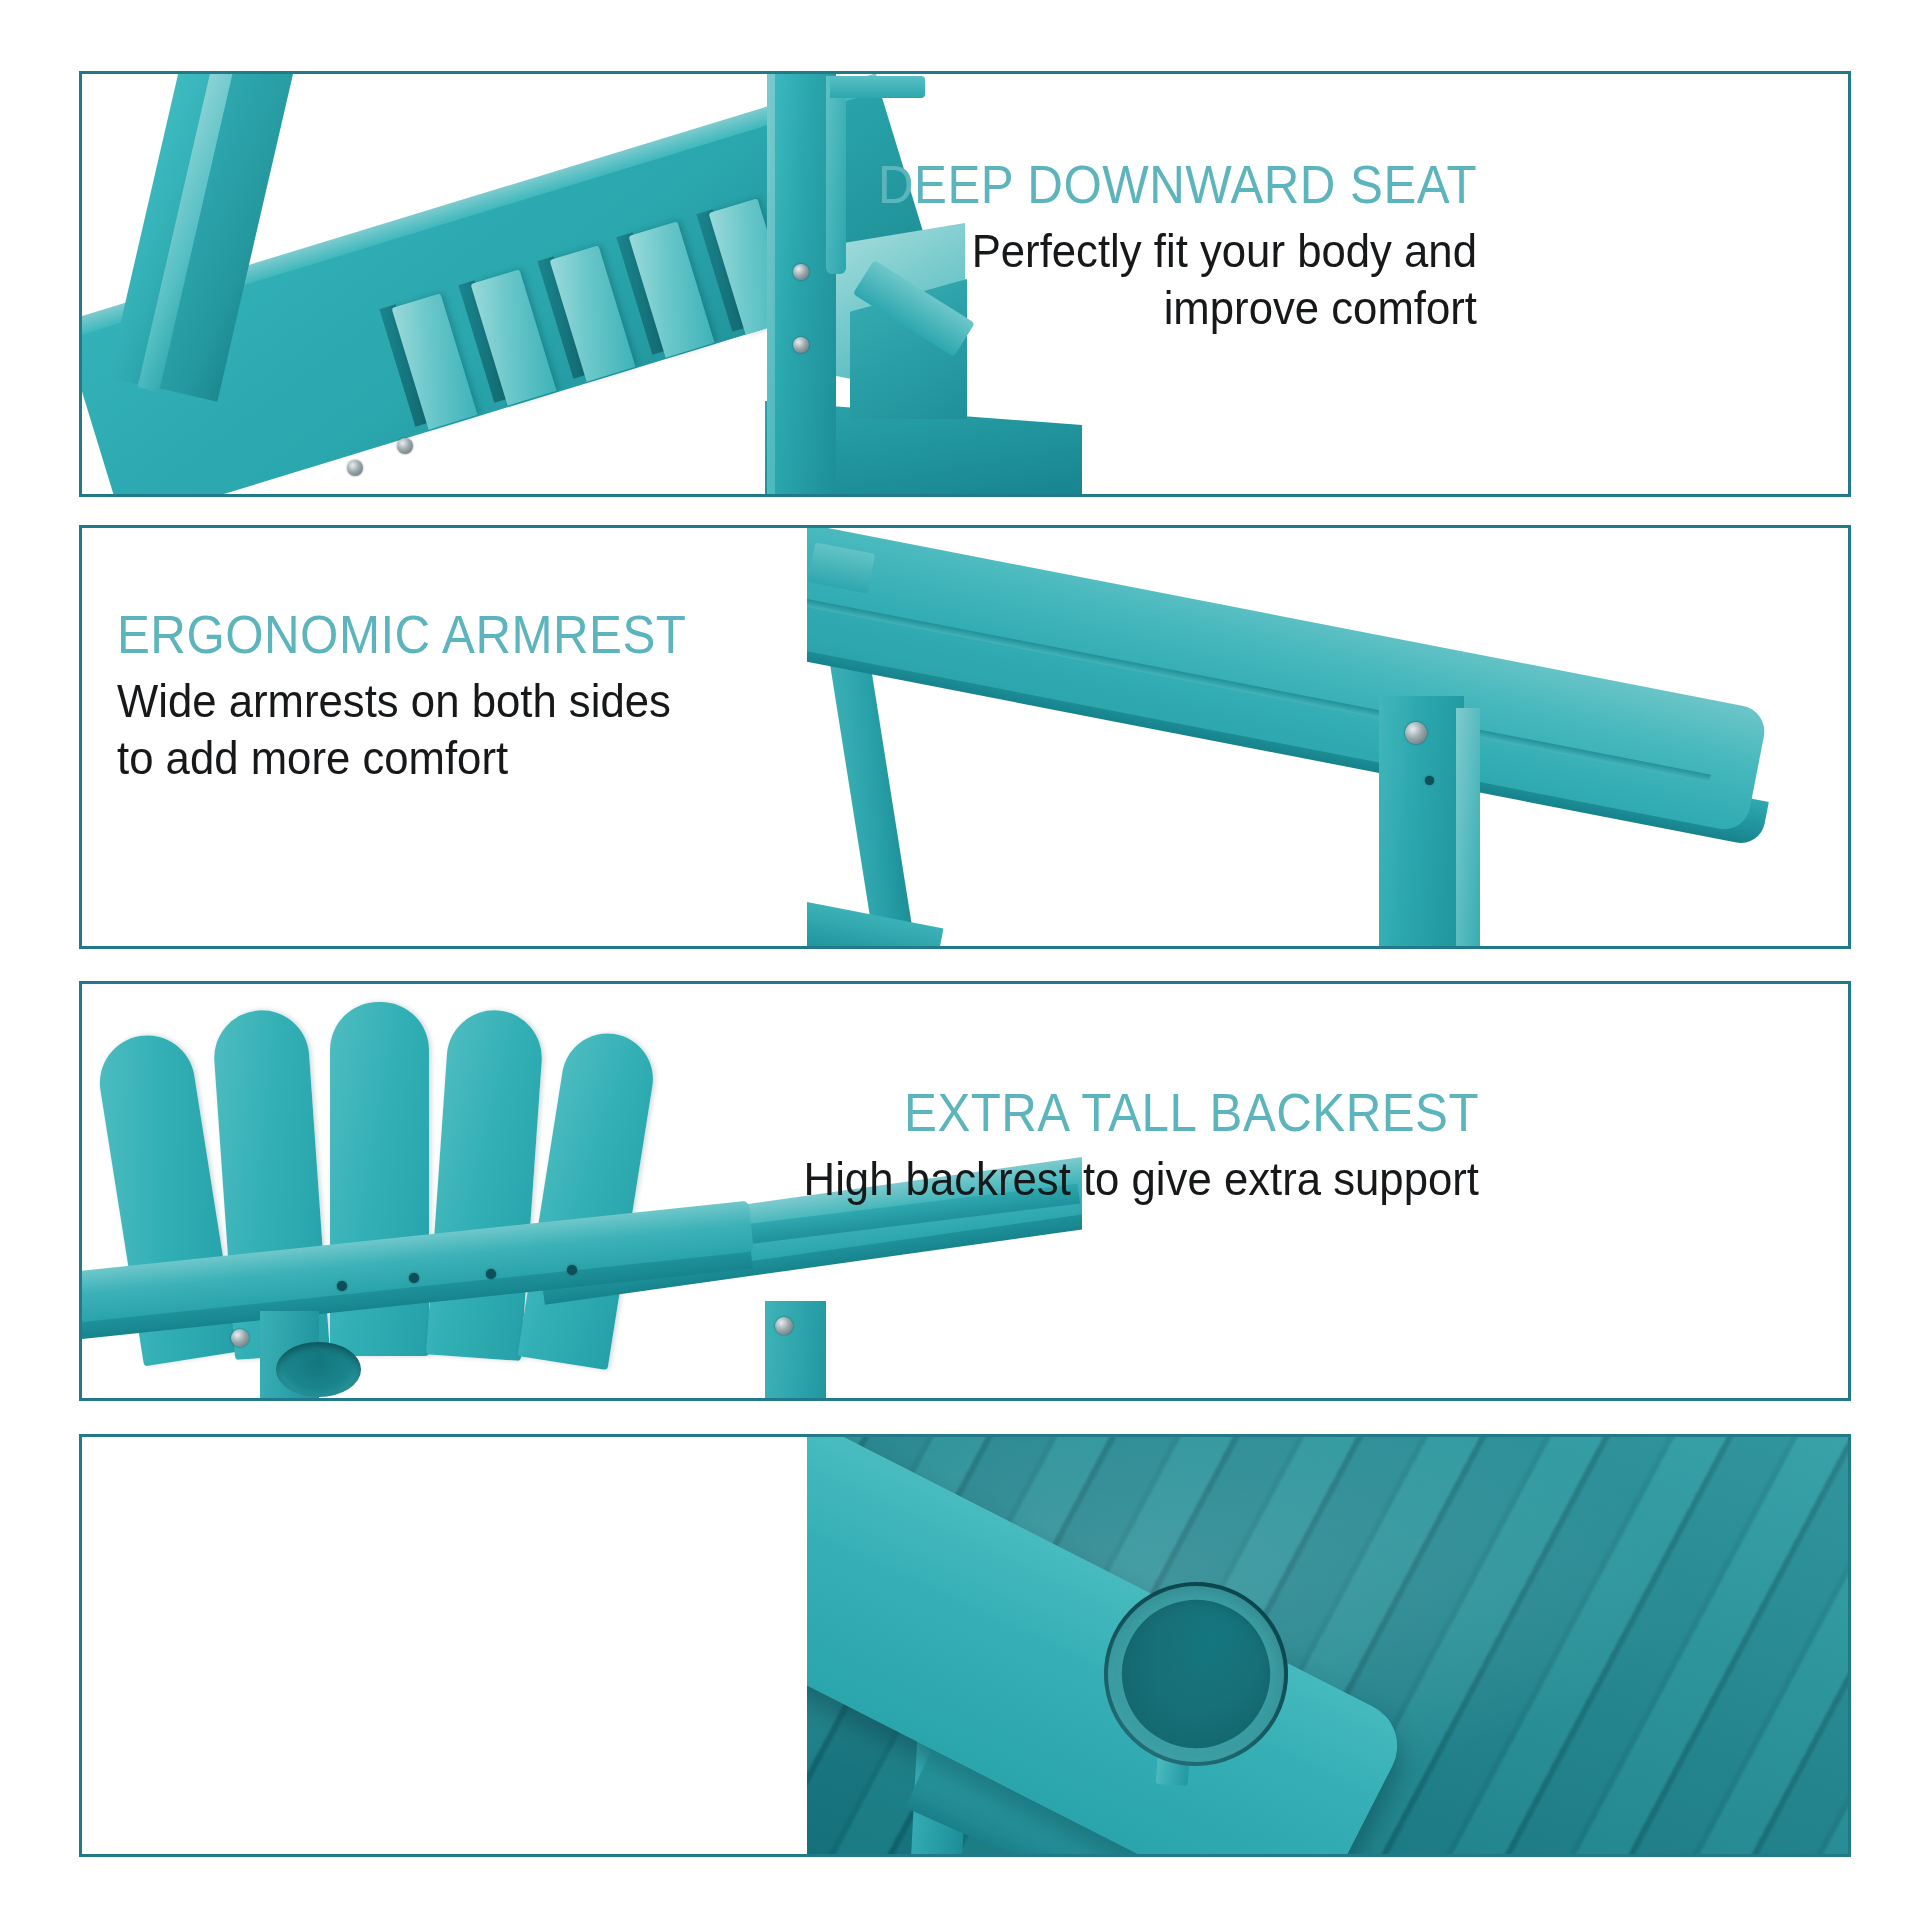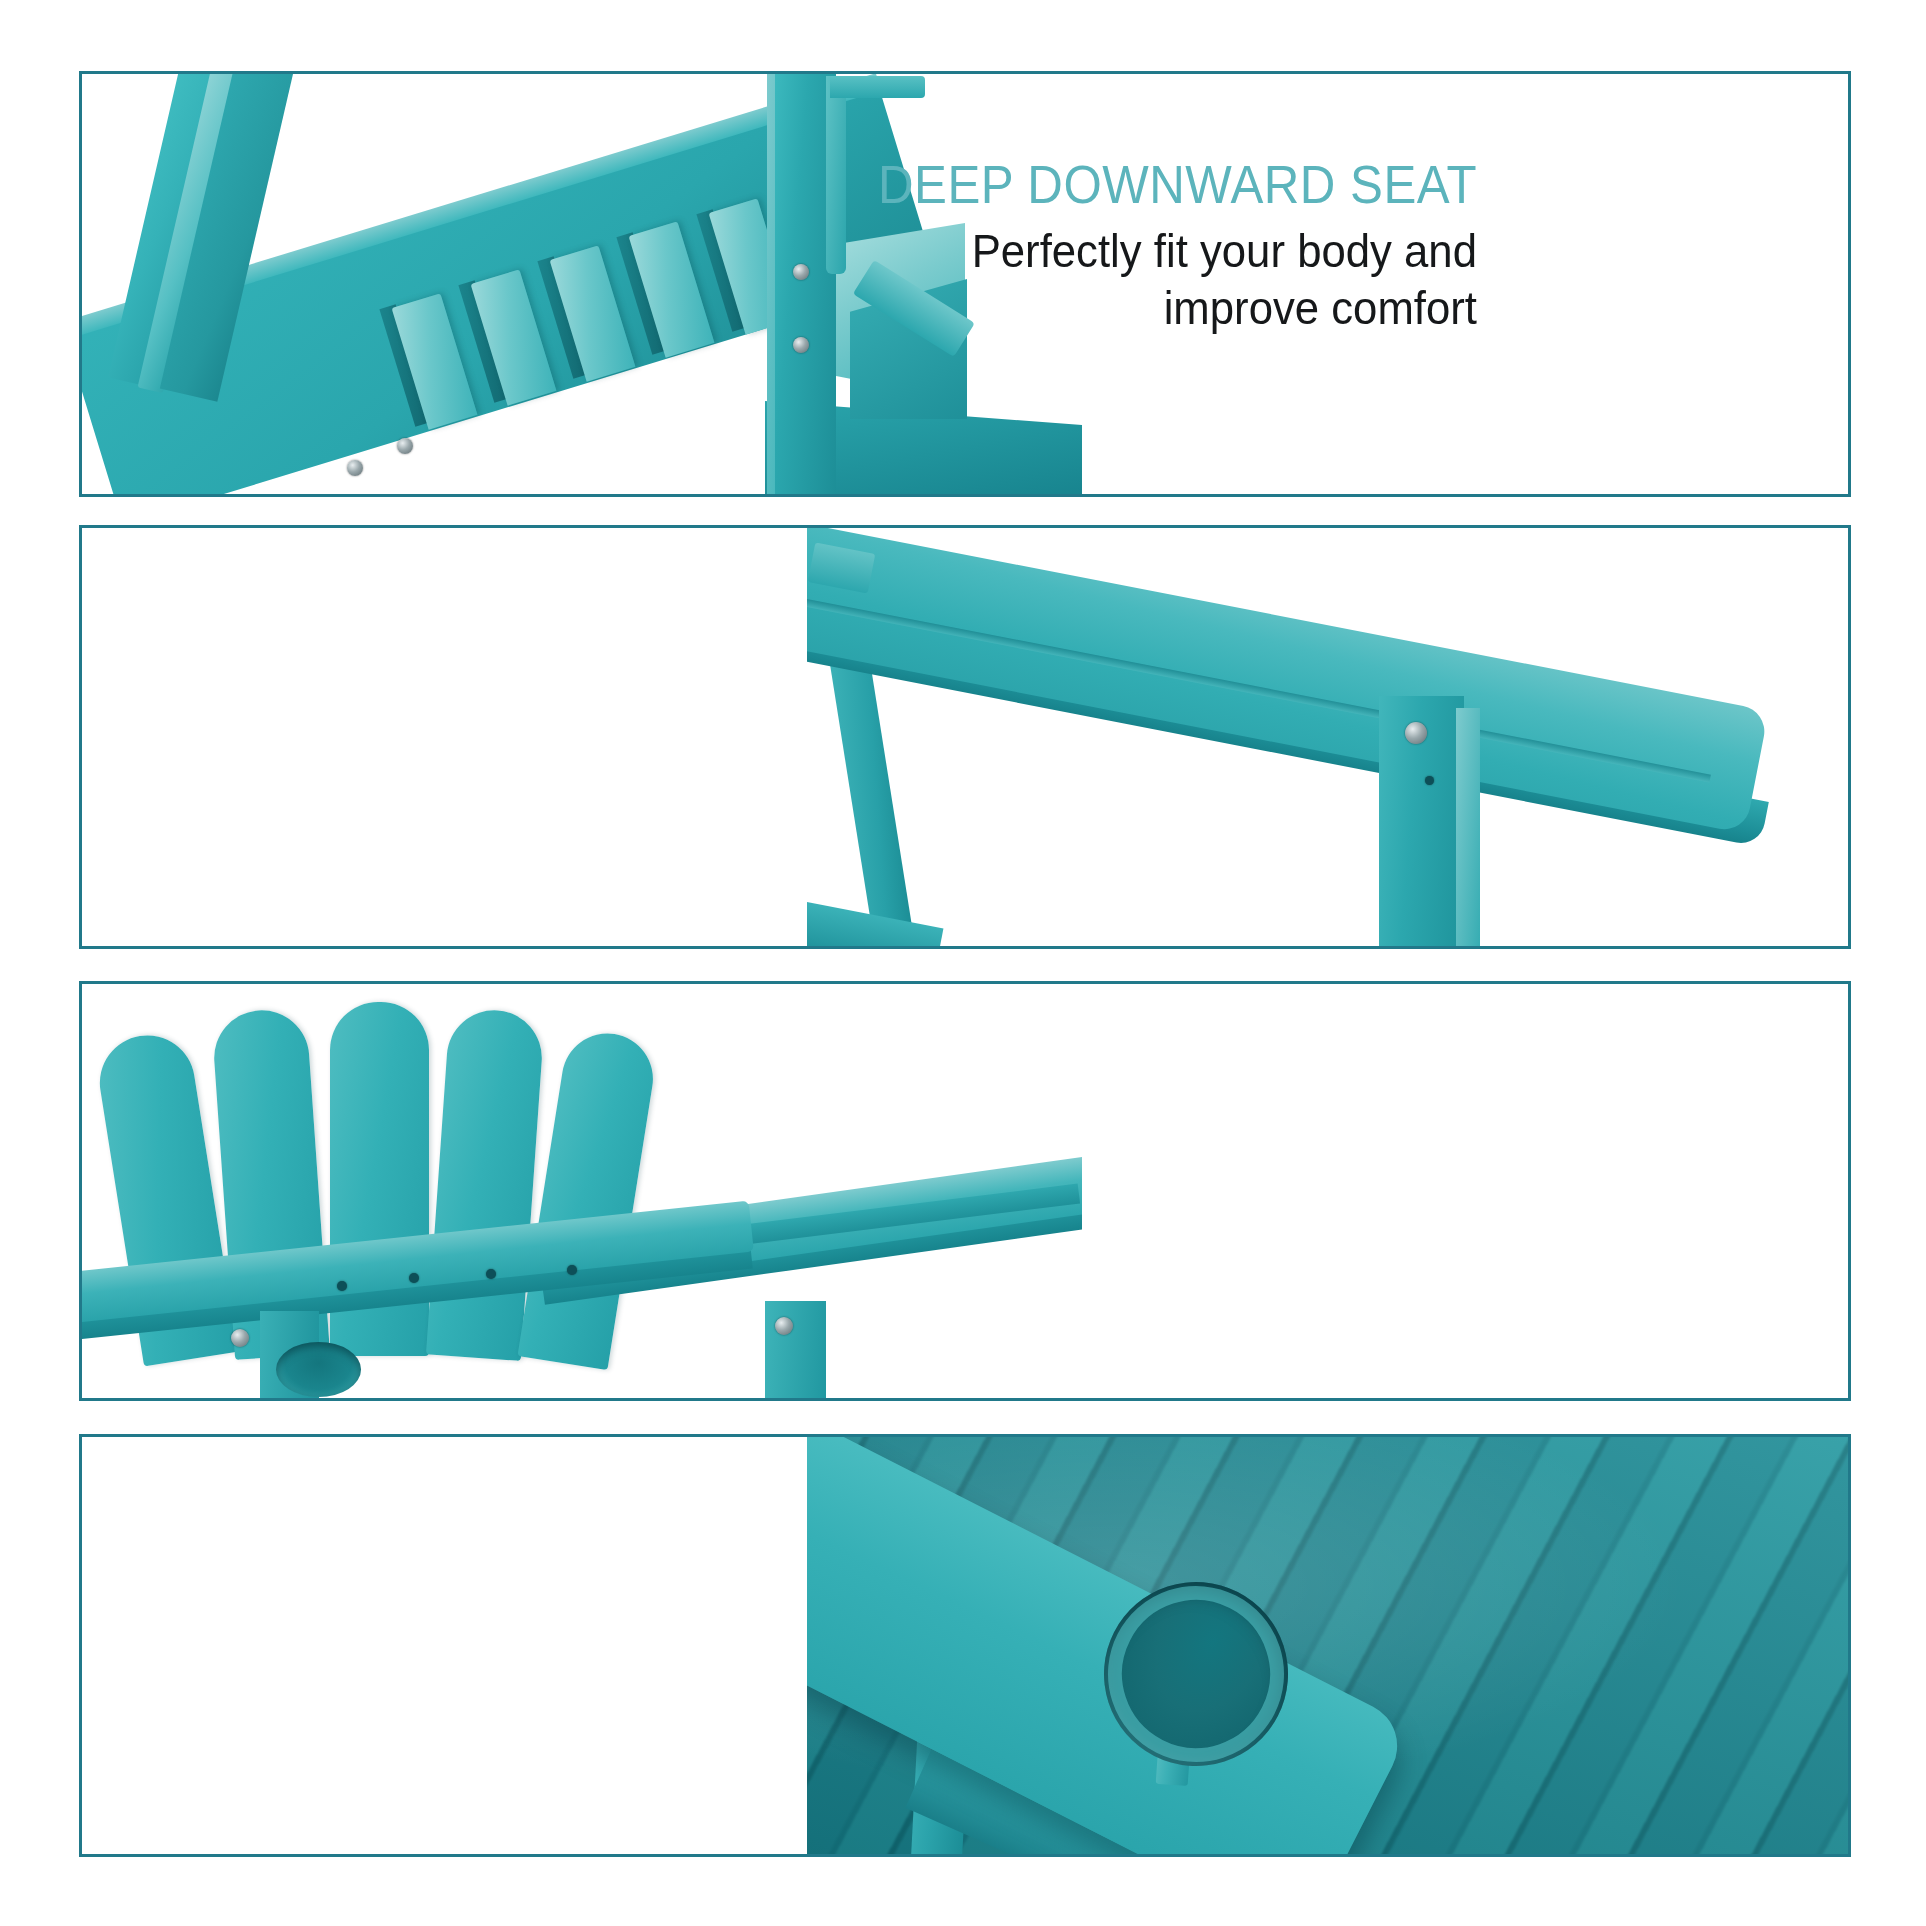--- a/index.html
+++ b/index.html
@@ -448,20 +448,25 @@
       <div class="p2-plank"></div>
       <div class="p2-plank-groove"></div>
       <div class="p2-brace-top"></div>
       <div class="p2-post"></div>
       <div class="p2-post-edge"></div>
       <div class="screw" style="left:598px; top:194px; width:22px; height:22px;"></div>
       <div class="screw" style="left:618px; top:248px; width:9px; height:9px; background:#0d4f58;"></div>
     </div>
   </div>
 
+  <div class="textblock t-left" id="text-2">
+    <p class="heading">ERGONOMIC ARMREST</p>
+    <p class="body-text">Wide armrests on both sides</p>
+    <p class="body-text">to add more comfort</p>
+  </div>
 
   <div class="panel" id="panel-3">
     <div class="photo" id="photo-3">
       <div class="p3-slat" style="left:36px;  top:50px;  width:95px;  height:327px; transform:rotate(-9deg);"></div>
       <div class="p3-slat" style="left:141px; top:26px;  width:95px;  height:347px; transform:rotate(-4deg);"></div>
       <div class="p3-slat" style="left:248px; top:18px;  width:99px; height:354px; transform:rotate(0deg);"></div>
       <div class="p3-slat" style="left:356px; top:26px;  width:95px;  height:348px; transform:rotate(4deg);"></div>
       <div class="p3-slat" style="left:461px; top:48px;  width:91px;  height:333px; transform:rotate(9deg);"></div>
 
       <div class="p3-arm2-under"></div>
@@ -476,20 +481,24 @@
 
       <div class="screw" style="left:693px; top:333px; width:18px; height:18px;"></div>
       <div class="screw" style="left:149px; top:345px; width:18px; height:18px;"></div>
       <div class="screw" style="left:255px; top:297px; width:10px; height:10px; background:#0d4f58;"></div>
       <div class="screw" style="left:327px; top:289px; width:10px; height:10px; background:#0d4f58;"></div>
       <div class="screw" style="left:404px; top:285px; width:10px; height:10px; background:#0d4f58;"></div>
       <div class="screw" style="left:485px; top:281px; width:10px; height:10px; background:#0d4f58;"></div>
     </div>
   </div>
 
+  <div class="textblock t-right" id="text-3">
+    <p class="heading">EXTRA TALL BACKREST</p>
+    <p class="body-text">High backrest to give extra support</p>
+  </div>
 
   <div class="panel" id="panel-4">
     <div class="photo" id="photo-4">
       <div class="p4-deck soft"></div>
       <div class="p4-deck-light"></div>
 
       <div class="p4-vpost"></div>
       <div class="p4-crossbar"></div>
 
       <div class="p4-arm-edge"></div>

